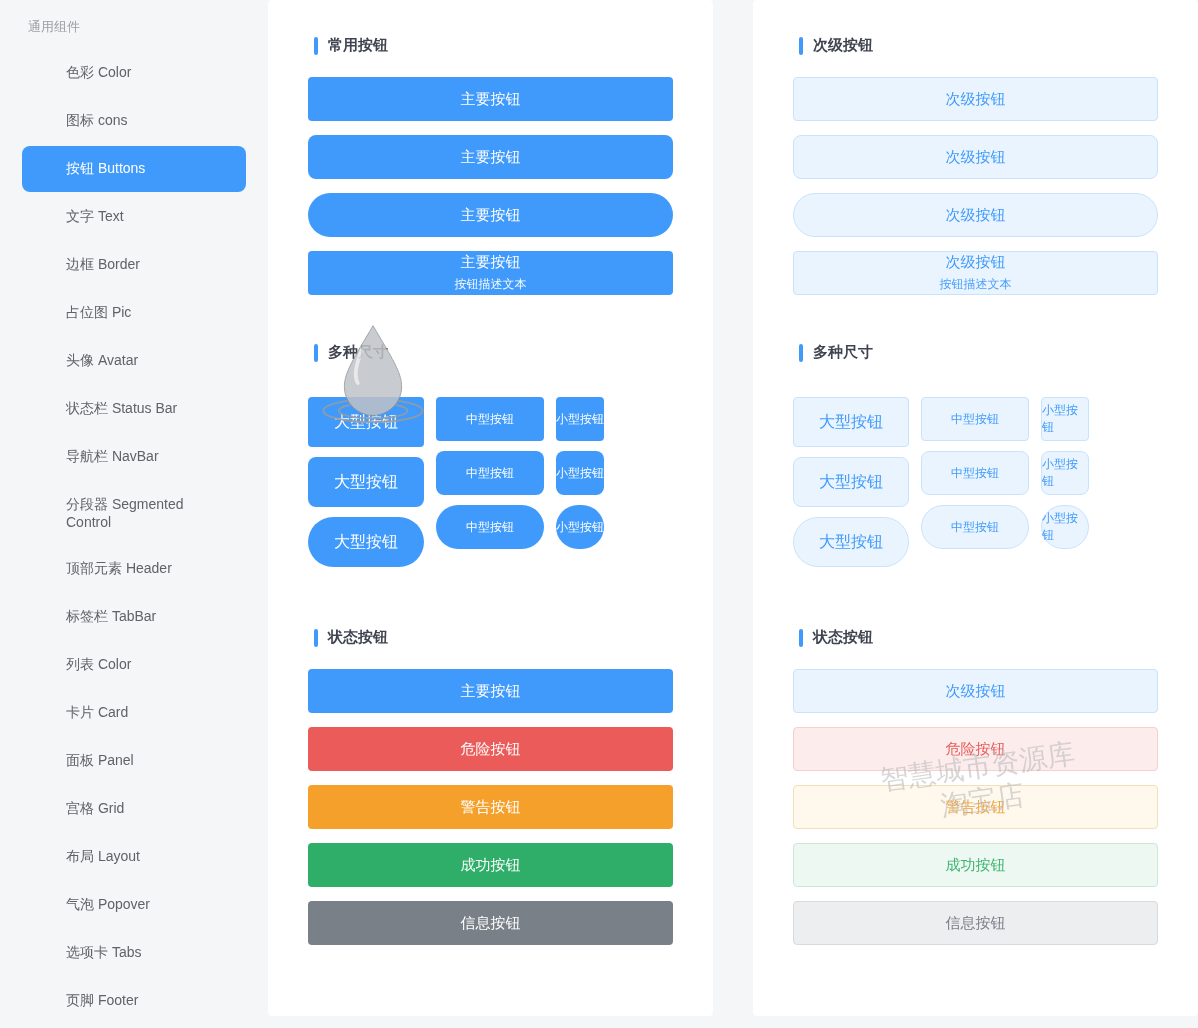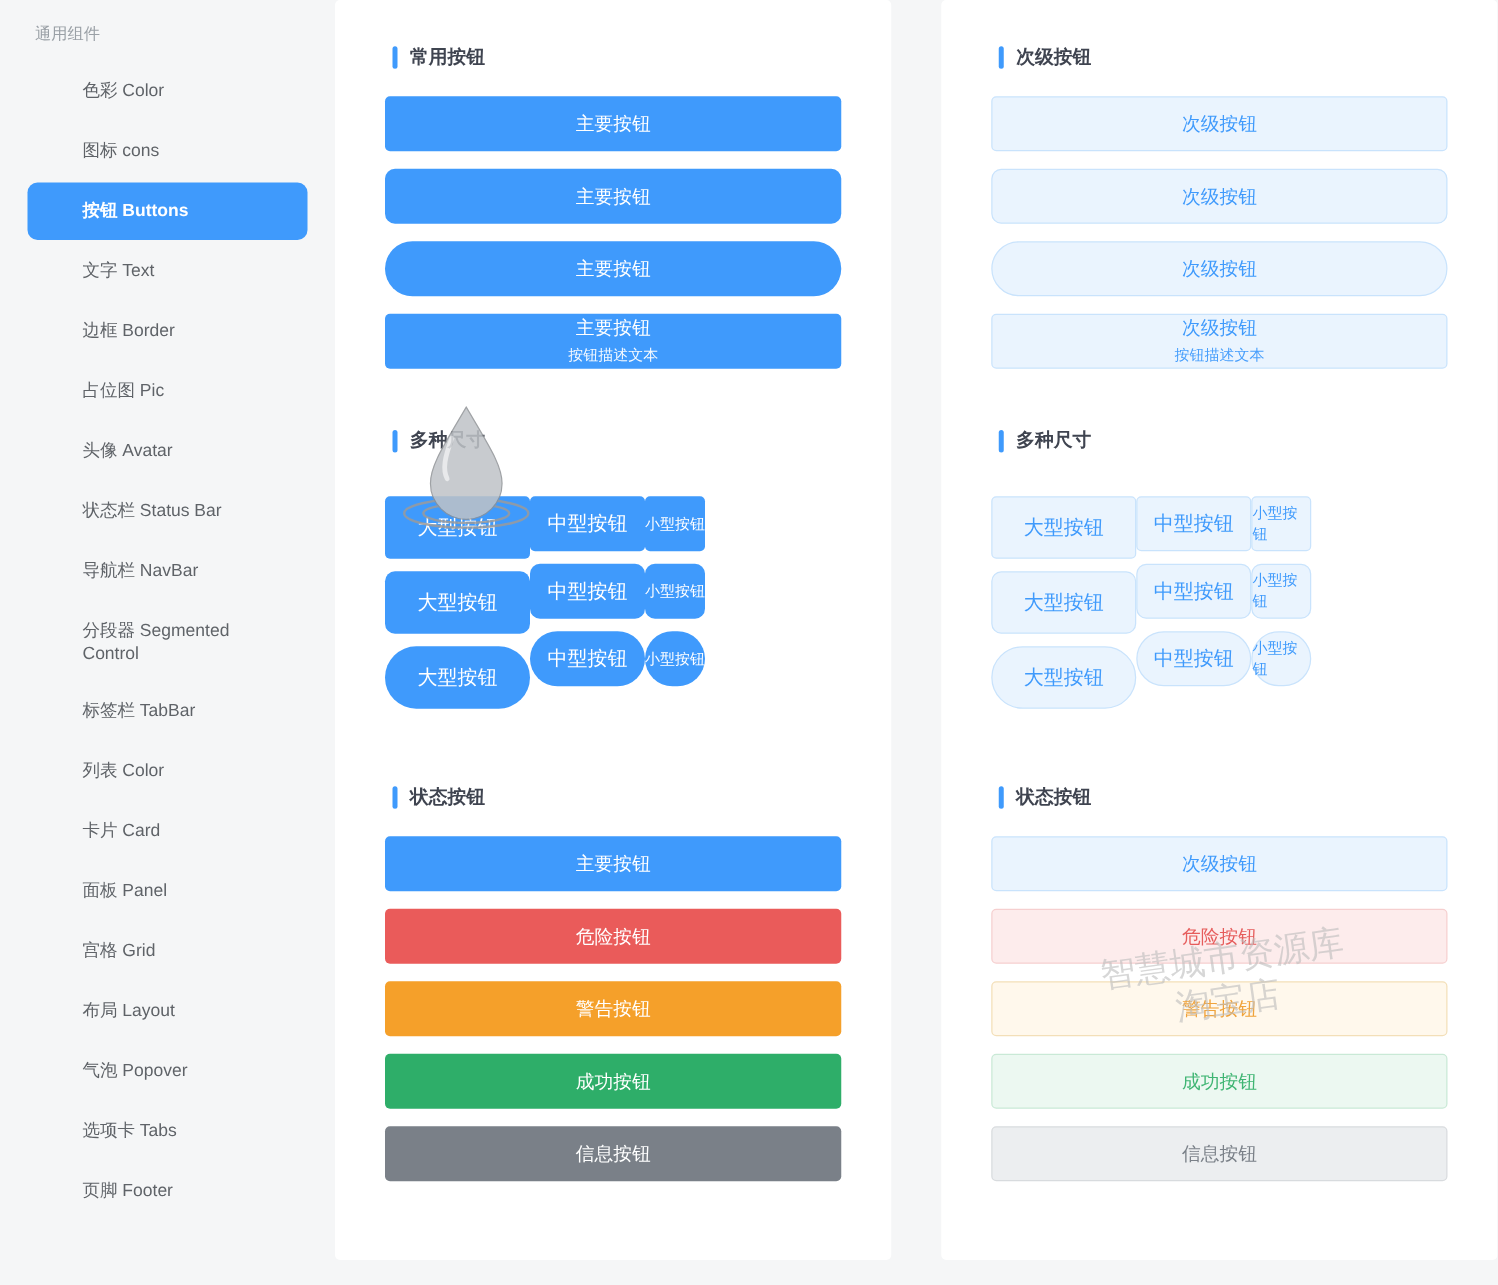--- a/index.html
+++ b/index.html
@@ -1,44 +1,44 @@
 <!DOCTYPE html>
 <html><head>
 <meta charset="utf-8">
 <style>
   * { box-sizing: border-box; margin: 0; padding: 0; }
   body { font-family: -apple-system, "Helvetica Neue", Arial, sans-serif; background: #f5f6f7; color: #333; font-size: 14px; }
   .layout { display: flex; min-height: 100vh; }
   .sidebar { width: 270px; background: #f5f6f7; padding: 10px 0; }
   .sidebar-header { font-size: 13px; color: #9aa0a6; padding: 8px 28px 12px; }
   .sidebar-item { padding: 14px 18px 14px 44px; color: #5f6368; font-size: 14px; cursor: pointer; border-radius: 8px; margin: 2px 22px; }
-  .sidebar-item.active { background: #3f9afc; color: #fff; font-weight: 700; }
+  .sidebar-item.active { background: #3f9afc; color: #fff; font-weight: 400; }
   .content { flex: 1; display: flex; gap: 40px; padding: 0 0 20px; }
   .panel { background: #fff; width: 445px; padding: 24px 18px 30px 18px; border-radius: 4px; }
   .section-title { display: flex; align-items: center; font-size: 15px; font-weight: 600; color: #3f4450; margin: 12px 0 22px 0; padding-left: 28px; }
   .section-title .bar { width: 4px; height: 18px; background: #3f9afc; margin-right: 10px; border-radius: 2px; }
   .btn-stack { display: flex; flex-direction: column; gap: 14px; padding: 0 22px; }
   .btn { display: flex; flex-direction: column; align-items: center; justify-content: center; min-height: 44px; border-radius: 4px; font-size: 15px; cursor: pointer; border: none; }
   .btn.r6 { border-radius: 8px; }
   .btn.rfull { border-radius: 26px; }
   .btn.primary { background: #3f9afc; color: #fff; }
   .btn.secondary { background: #eaf4fe; color: #3f9afc; border: 1px solid #c9e3fc; }
   .btn.danger { background: #ea5b5a; color: #fff; }
   .btn.warning { background: #f5a02a; color: #fff; }
   .btn.success { background: #2eae69; color: #fff; }
   .btn.info { background: #7a8088; color: #fff; }
   .btn.sec-danger { background: #fdecec; color: #e65c5b; border: 1px solid #f6cfcf; }
   .btn.sec-warning { background: #fff8ec; color: #f0a33b; border: 1px solid #f3dfb8; }
   .btn.sec-success { background: #ecf8f1; color: #3fb573; border: 1px solid #c9e9d6; }
   .btn.sec-info { background: #eceef0; color: #7a8088; border: 1px solid #d8dbde; }
   .btn .sub { font-size: 12px; margin-top: 4px; opacity: 0.95; }
-  .size-row { display: flex; padding: 13px 22px; align-items: flex-start; }
+  .size-row { display: flex; gap: 12px; padding: 13px 22px; align-items: flex-start; }
   .size-col { display: flex; flex-direction: column; gap: 10px; }
   .btn-lg { width: 116px; height: 50px; font-size: 16px; font-weight: 500; }
-  .btn-md { width: 92px; height: 42px; font-size: 16px; }
+  .btn-md { width: 108px; height: 42px; font-size: 12px; }
   .btn-sm { width: 48px; height: 30px; font-size: 12px; }
   .spacer { height: 36px; }
   .watermark1 { position: absolute; left: 313px; top: 320px; width: 120px; height: 105px; pointer-events: none; opacity: 0.85; }
   .watermark2 { position: absolute; right: 120px; top: 750px; pointer-events: none; color: #bdbdbd; font-size: 28px; transform: rotate(-8deg); opacity: 0.6; text-align: center; line-height: 1.2; }
   .rel { position: relative; }
 </style>
 </head>
 <body>
 
 <div class="layout rel">
@@ -47,20 +47,21 @@
     <div class="sidebar-item">色彩 Color</div>
     <div class="sidebar-item">图标 cons</div>
     <div class="sidebar-item active">按钮 Buttons</div>
     <div class="sidebar-item">文字 Text</div>
     <div class="sidebar-item">边框 Border</div>
     <div class="sidebar-item">占位图  Pic</div>
     <div class="sidebar-item">头像 Avatar</div>
     <div class="sidebar-item">状态栏 Status Bar</div>
     <div class="sidebar-item">导航栏 NavBar</div>
     <div class="sidebar-item">分段器 Segmented Control</div>
+    <div class="sidebar-item">顶部元素 Header</div>
     <div class="sidebar-item">标签栏 TabBar</div>
     <div class="sidebar-item">列表 Color</div>
     <div class="sidebar-item">卡片 Card</div>
     <div class="sidebar-item">面板 Panel</div>
     <div class="sidebar-item">宫格 Grid</div>
     <div class="sidebar-item">布局 Layout</div>
     <div class="sidebar-item">气泡 Popover</div>
     <div class="sidebar-item">选项卡 Tabs</div>
     <div class="sidebar-item">页脚 Footer</div>
   </div>

